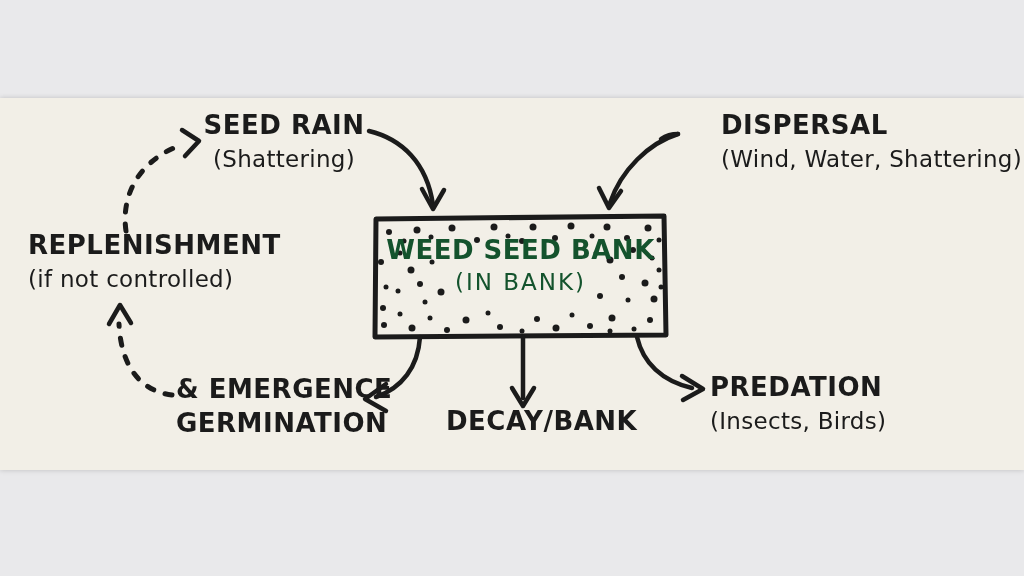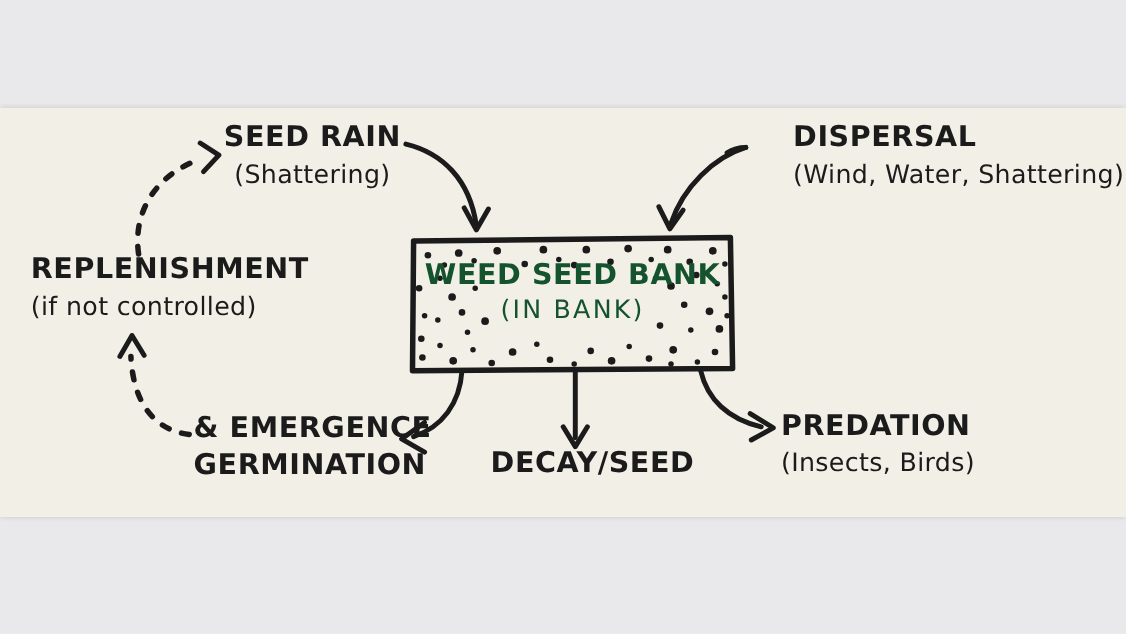--- a/index.html
+++ b/index.html
@@ -137,20 +137,20 @@
   <div class="boxline" style="top:269px;">
     <span class="s" style="letter-spacing:2px;">(IN BANK)</span>
   </div>
 
   <div class="txt" style="left:176px; top:372px;">
     <div class="h">&amp; EMERGENCE</div>
     <div class="h">GERMINATION</div>
   </div>
 
   <div class="txt" style="left:446px; top:404px;">
-    <div class="h">DECAY/SEED</div>
+    <div class="h">DECAY/BANK</div>
   </div>
 
   <div class="txt" style="left:710px; top:370px;">
     <div class="h">PREDATION</div>
     <div class="s">(Insects, Birds)</div>
   </div>
 </div>
 
 </body></html>

